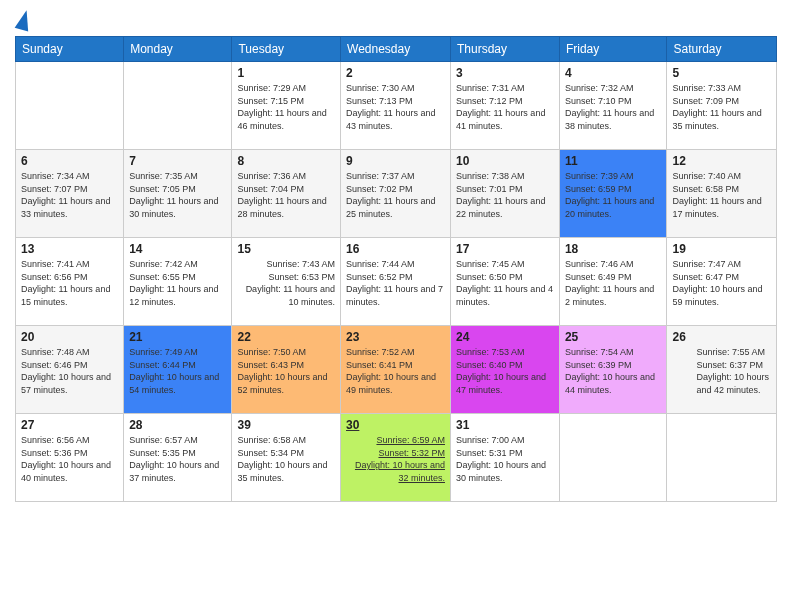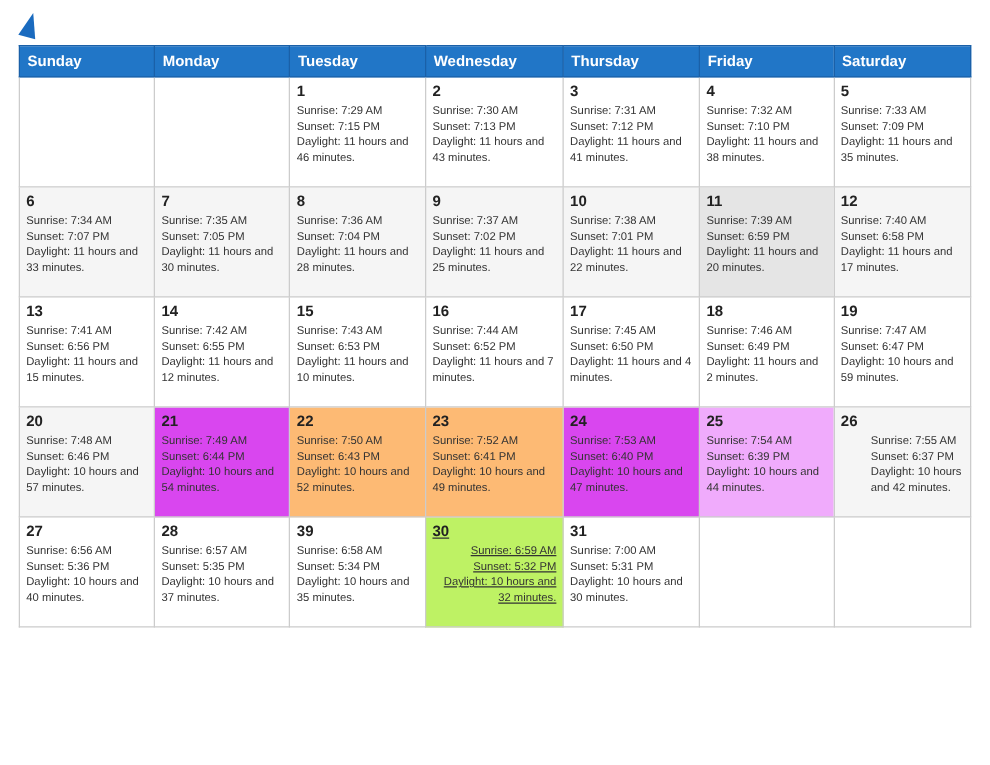--- a/index.html
+++ b/index.html
@@ -44,21 +44,21 @@
     }
     .calendar {
       width: 100%;
       border-collapse: collapse;
       border: 1px solid #ccc;
     }
     .calendar th {
       background: #2176c7;
       color: #fff;
       font-size: 12px;
-      font-weight: bold;
+      font-weight: normal;
       padding: 5px 6px;
       text-align: left;
       border: 1px solid #1a60a8;
     }
     .calendar td {
       vertical-align: top;
       border: 1px solid #ccc;
       padding: 4px 5px;
       font-size: 9.5px;
       color: #333;
@@ -178,21 +178,21 @@
             <div class="day-info" style="white-space: pre-line;">Sunrise: 7:37 AM
 Sunset: 7:02 PM
 Daylight: 11 hours and 25 minutes.</div>
           </td>
           <td style="background: rgb(245, 245, 245);">
             <span class="day-number">10</span>
             <div class="day-info" style="white-space: pre-line;">Sunrise: 7:38 AM
 Sunset: 7:01 PM
 Daylight: 11 hours and 22 minutes.</div>
           </td>
-          <td style="background: #e5e5e5;">
+          <td style="background: #3b82f6;">
             <span class="day-number">11</span>
             <div class="day-info" style="white-space: pre-line;">Sunrise: 7:39 AM
 Sunset: 6:59 PM
 Daylight: 11 hours and 20 minutes.</div>
           </td>
           <td style="background: rgb(245, 245, 245);">
             <span class="day-number">12</span>
             <div class="day-info" style="white-space: pre-line;">Sunrise: 7:40 AM
 Sunset: 6:58 PM
 Daylight: 11 hours and 17 minutes.</div>
@@ -206,21 +206,21 @@
 Daylight: 11 hours and 15 minutes.</div>
           </td>
           <td style="background: rgb(255, 255, 255);">
             <span class="day-number">14</span>
             <div class="day-info" style="white-space: pre-line;">Sunrise: 7:42 AM
 Sunset: 6:55 PM
 Daylight: 11 hours and 12 minutes.</div>
           </td>
           <td style="background: rgb(255, 255, 255);">
             <span class="day-number">15</span>
-            <div class="day-info" style="white-space: pre-line;">Sunrise: 7:43 AM
+            <div class="day-info" style="white-space: pre-line; text-align: right;">Sunrise: 7:43 AM
 Sunset: 6:53 PM
 Daylight: 11 hours and 10 minutes.</div>
           </td>
           <td style="background: rgb(255, 255, 255);">
             <span class="day-number">16</span>
             <div class="day-info" style="white-space: pre-line;">Sunrise: 7:44 AM
 Sunset: 6:52 PM
 Daylight: 11 hours and 7 minutes.</div>
           </td>
           <td style="background: rgb(255, 255, 255);">
@@ -242,21 +242,21 @@
 Daylight: 10 hours and 59 minutes.</div>
           </td>
         </tr>
         <tr>
           <td style="background: rgb(245, 245, 245);">
             <span class="day-number">20</span>
             <div class="day-info" style="white-space: pre-line;">Sunrise: 7:48 AM
 Sunset: 6:46 PM
 Daylight: 10 hours and 57 minutes.</div>
           </td>
-          <td style="background: #d946ef;">
+          <td style="background: #3b82f6;">
             <span class="day-number">21</span>
             <div class="day-info" style="white-space: pre-line;">Sunrise: 7:49 AM
 Sunset: 6:44 PM
 Daylight: 10 hours and 54 minutes.</div>
           </td>
           <td style="background: #fdba74;">
             <span class="day-number">22</span>
             <div class="day-info" style="white-space: pre-line;">Sunrise: 7:50 AM
 Sunset: 6:43 PM
 Daylight: 10 hours and 52 minutes.</div>

